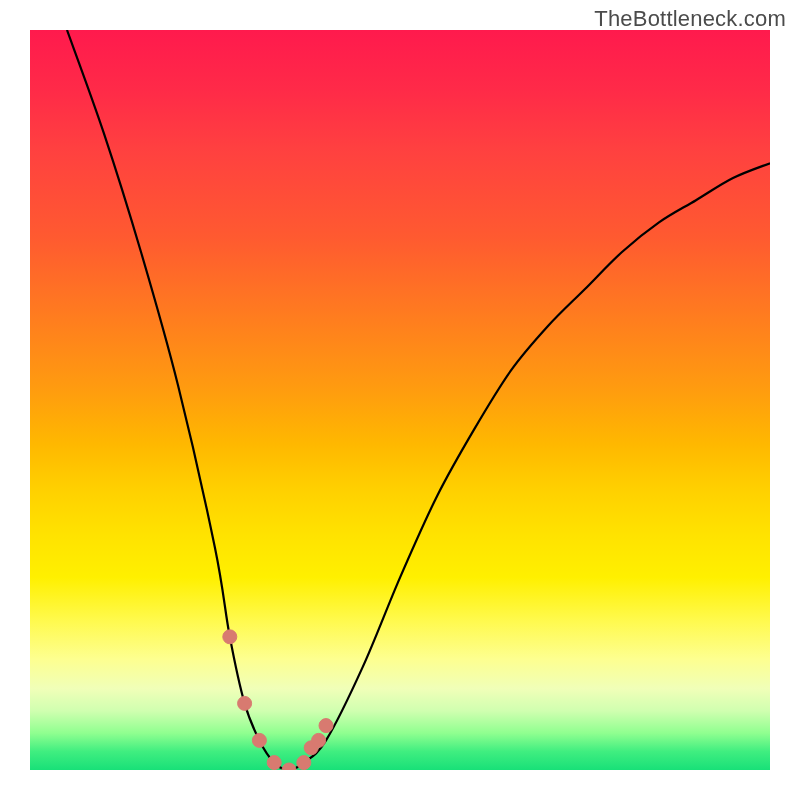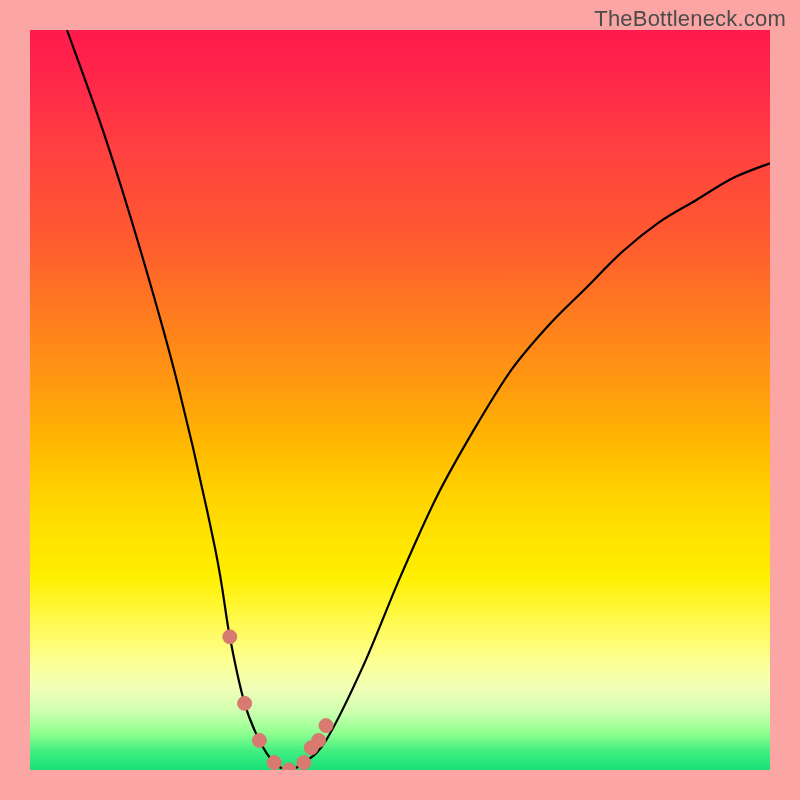--- a/index.html
+++ b/index.html
@@ -10,21 +10,21 @@
     background: #000;
     font-family: Arial, Helvetica, sans-serif;
     overflow: hidden;
   }
   .frame {
     position: absolute;
     left: 0;
     top: 0;
     width: 800px;
     height: 800px;
-    background: #fca5a5;
+    background: #ffffff;
   }
   .plot {
     position: absolute;
     left: 30px;
     top: 30px;
     width: 740px;
     height: 740px;
     
     background: linear-gradient(to bottom,
       #ff1a4d 0%,

